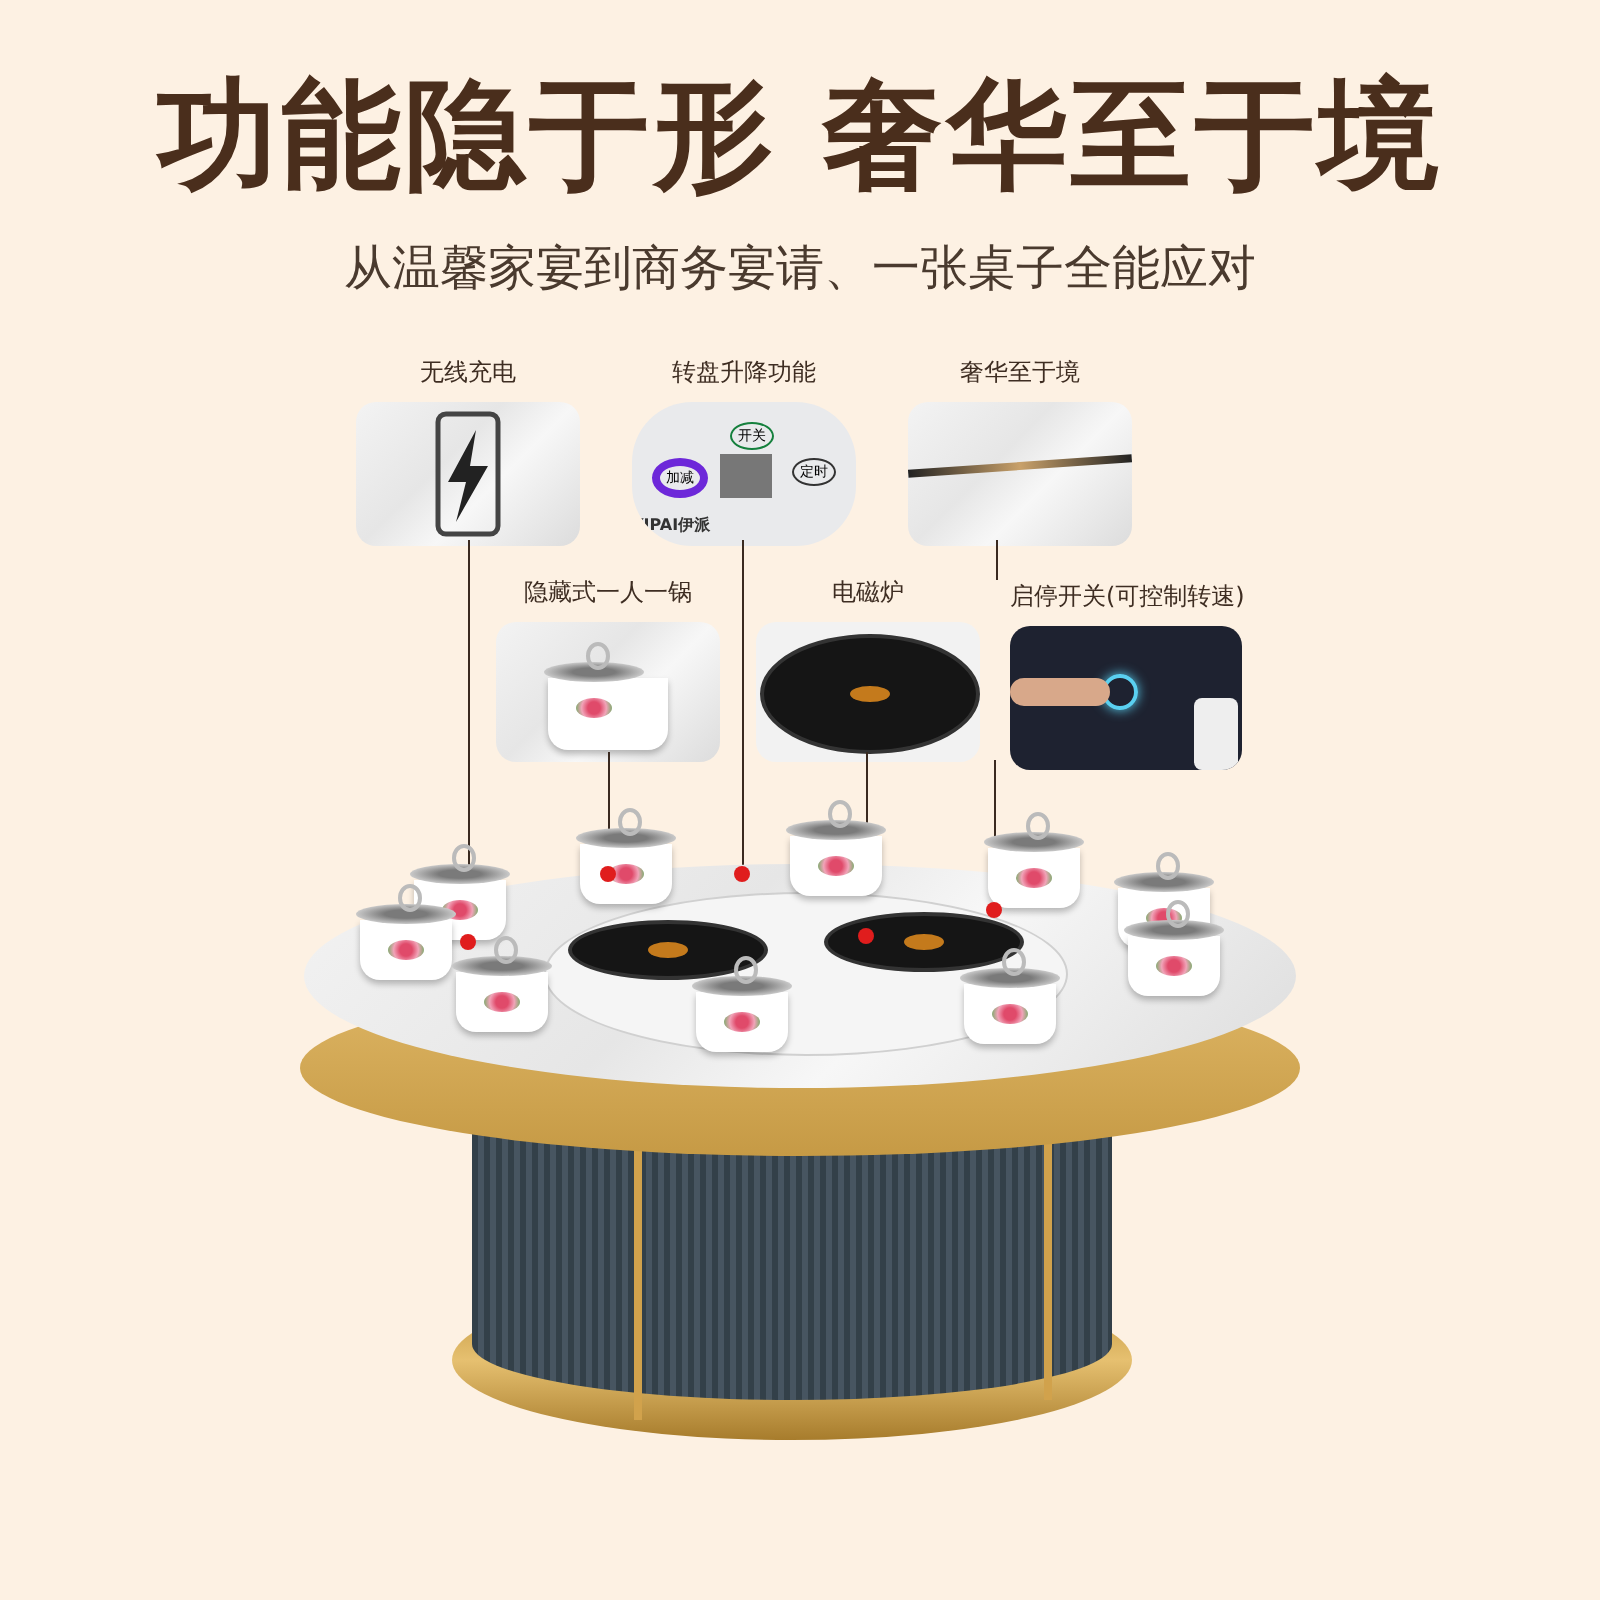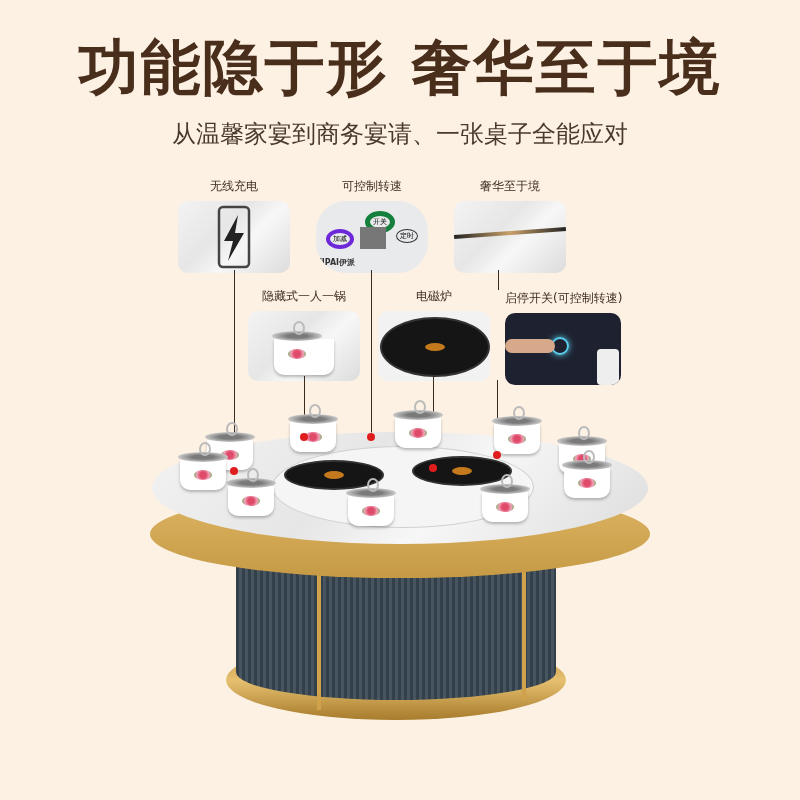--- a/index.html
+++ b/index.html
@@ -29,23 +29,23 @@
   <div class="lbl">无线充电</div>
   <div class="img marble" style="height:72px;">
     <svg width="112" height="72" viewBox="0 0 112 72">
       <rect x="41" y="6" width="30" height="60" rx="4" fill="none" stroke="#444" stroke-width="2.5"></rect>
       <path d="M60 14 L46 40 L55 40 L50 60 L66 32 L57 32 Z" fill="#222"></path>
     </svg>
   </div>
 </div>
 
 <div class="feat" style="left:316px;top:178px;width:112px;">
-  <div class="lbl">可控制转速</div>
+  <div class="lbl">转盘升降功能</div>
   <div class="img" style="height:72px;background:#e9eaec;border-radius:30px;">
-    <div style="position:absolute;left:49px;top:10px;font-size:7px;border:5px solid #15803d;border-radius:50%;padding:1px 3px;font-family:Liberation Mono, monospace;">开关</div>
+    <div style="position:absolute;left:49px;top:10px;font-size:7px;border:1px solid #15803d;border-radius:50%;padding:1px 3px;font-family:Liberation Mono, monospace;">开关</div>
     <div style="position:absolute;left:10px;top:28px;font-size:7px;border:4px solid #6d28d9;border-radius:50%;padding:1px 3px;">加减</div>
     <div style="position:absolute;left:80px;top:28px;font-size:7px;border:1px solid #333;border-radius:50%;padding:1px 3px;">定时</div>
     <div style="position:absolute;left:44px;top:26px;width:26px;height:22px;background:#777;"></div>
     <div style="position:absolute;left:0;width:112px;top:56px;text-align:left;font-size:8px;font-weight:bold;color:#333;">YIPAI伊派</div>
   </div>
 </div>
 
 <div class="feat" style="left:454px;top:178px;width:112px;">
   <div class="lbl">奢华至于境</div>
   <div class="img marble" style="height:72px;">

